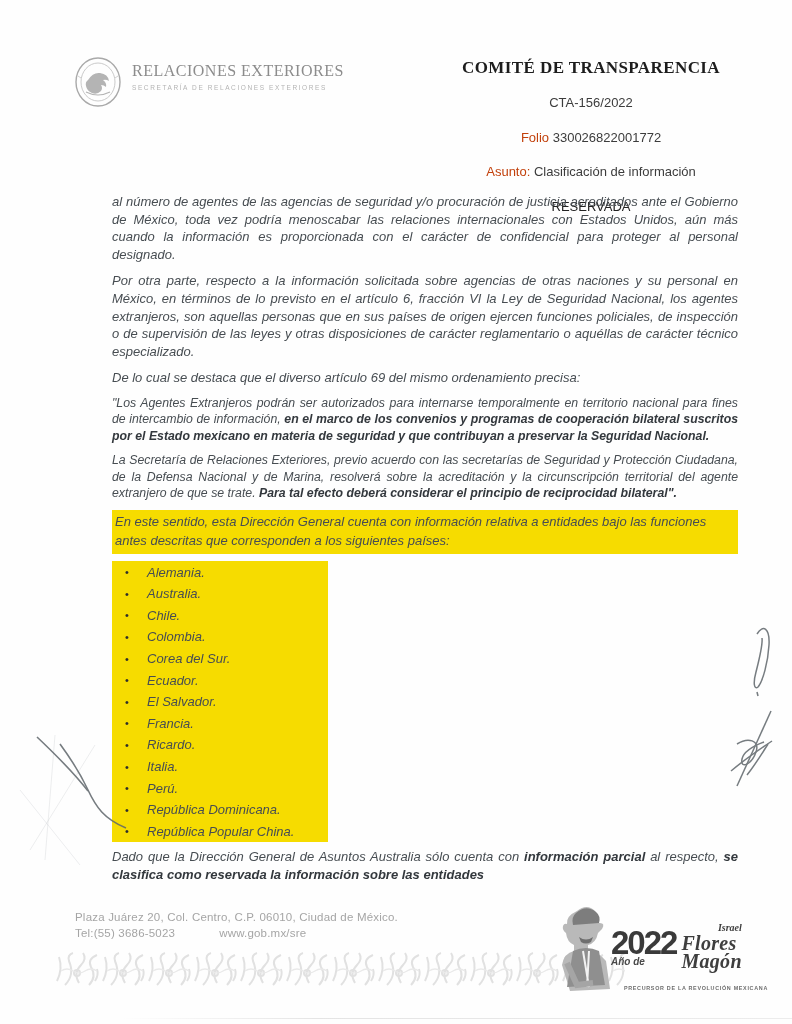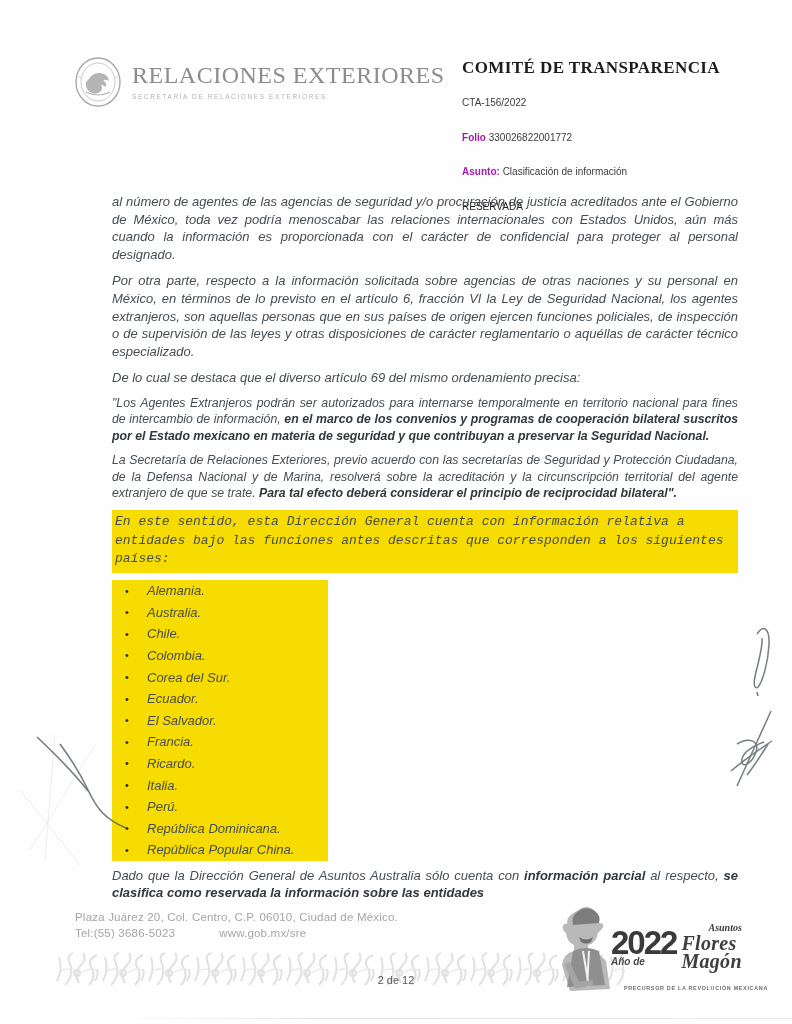--- a/index.html
+++ b/index.html
@@ -14,54 +14,54 @@
     --ink:#474d52;
     --ink-bold:#33383d;
   }
 
   
   .hdr-left{position:absolute;top:56px;left:74px;display:flex;align-items:flex-start;}
   .seal{width:48px;height:52px;margin-right:10px;}
   .wordmark-box{padding-top:6px;}
   .wordmark{
     font-family:"Liberation Serif",serif;
-    font-size:24px;color:#8c8c8c;letter-spacing:.5px;white-space:nowrap;
+    font-size:16px;color:#8c8c8c;letter-spacing:.5px;white-space:nowrap;
   }
   .wordmark-sub{
     font-size:6.5px;color:#b3b3b3;letter-spacing:1.6px;margin-top:4px;
   }
   .hdr-right{
-    position:absolute;top:58px;right:72px;text-align:left;color:#3c3c3c;
+    position:absolute;top:58px;right:72px;text-align:center;color:#3c3c3c;
   }
   .committee{
     font-family:"Liberation Serif",serif;font-weight:bold;font-size:17px;
     color:#1d1d1d;letter-spacing:.4px;margin-bottom:11px;
   }
-  .meta-line{font-size:10px;line-height:18.5px;margin-top:16px;}
-  .meta-line .lbl{font-weight:bold;color:#a21caf;}
+  .meta-line{font-size:13px;line-height:18.5px;margin-top:16px;}
+  .meta-line .lbl{font-weight:normal;color:#c2410c;}
   .reservada{font-weight:normal;color:#222;}
 
   
   .doc-body{
     position:absolute;left:112px;top:193px;width:626px;
     color:var(--ink);
   }
   .para{
     font-style:italic;font-size:13px;line-height:17.6px;
     text-align:justify;margin:0 0 9px 0;
   }
   .quote{
     font-style:italic;font-size:12.3px;line-height:16.4px;
     text-align:justify;margin:0 0 8px 0;
   }
   .b{font-weight:bold;color:var(--ink-bold);}
   .hl-para{
     background:var(--hl);
     font-style:italic;font-size:13px;line-height:18.5px;
-    text-align:left;margin:4px 0 7px 0;padding:3px 5px 4px 3px;font-family:Liberation Mono, monospace;
+    text-align:left;margin:4px 0 7px 0;padding:3px 5px 4px 3px;
   }
   ul.countries{list-style:none;margin:0;padding:0;width:fit-content;}
   ul.countries li{
     display:flex;align-items:center;
     background:var(--hl);
     box-sizing:border-box;
     font-style:italic;font-size:13px;
     height:21.6px;
     padding:0 8px 0 13px;
   }
@@ -285,23 +285,22 @@
       <path d="M22 34 q7 5 14 0 l-2 5 q-5 3 -10 0 z" fill="#6f6f6f"></path>
       <path d="M16 48 q13 -6 26 0 l6 34 l-38 2 z" fill="#8f8f8f"></path>
       <path d="M26 48 l6 36 M32 48 l-2 36" stroke="#f2f2f2" stroke-width="2" fill="none"></path>
       <path d="M10 60 l10 22 l16 -2" stroke="#a5a5a5" stroke-width="6" fill="none"></path>
     </svg>
     <div class="y-num-box">
       <div class="y-num">2022</div>
       <div class="y-anode">Año de</div>
     </div>
     <div class="y-name">
-      <div class="y-ricardo">Asuntos</div>
+      <div class="y-ricardo">Israel</div>
       <div class="y-flores">Flores</div>
       <div class="y-magon">Magón</div>
     </div>
     <div class="y-tagline">PRECURSOR DE LA REVOLUCIÓN MEXICANA</div>
   </div>
 
-  <div class="page-num">2 de 12</div>
   <div class="scan-line"></div>
 
 </div>
 
 </body></html>

